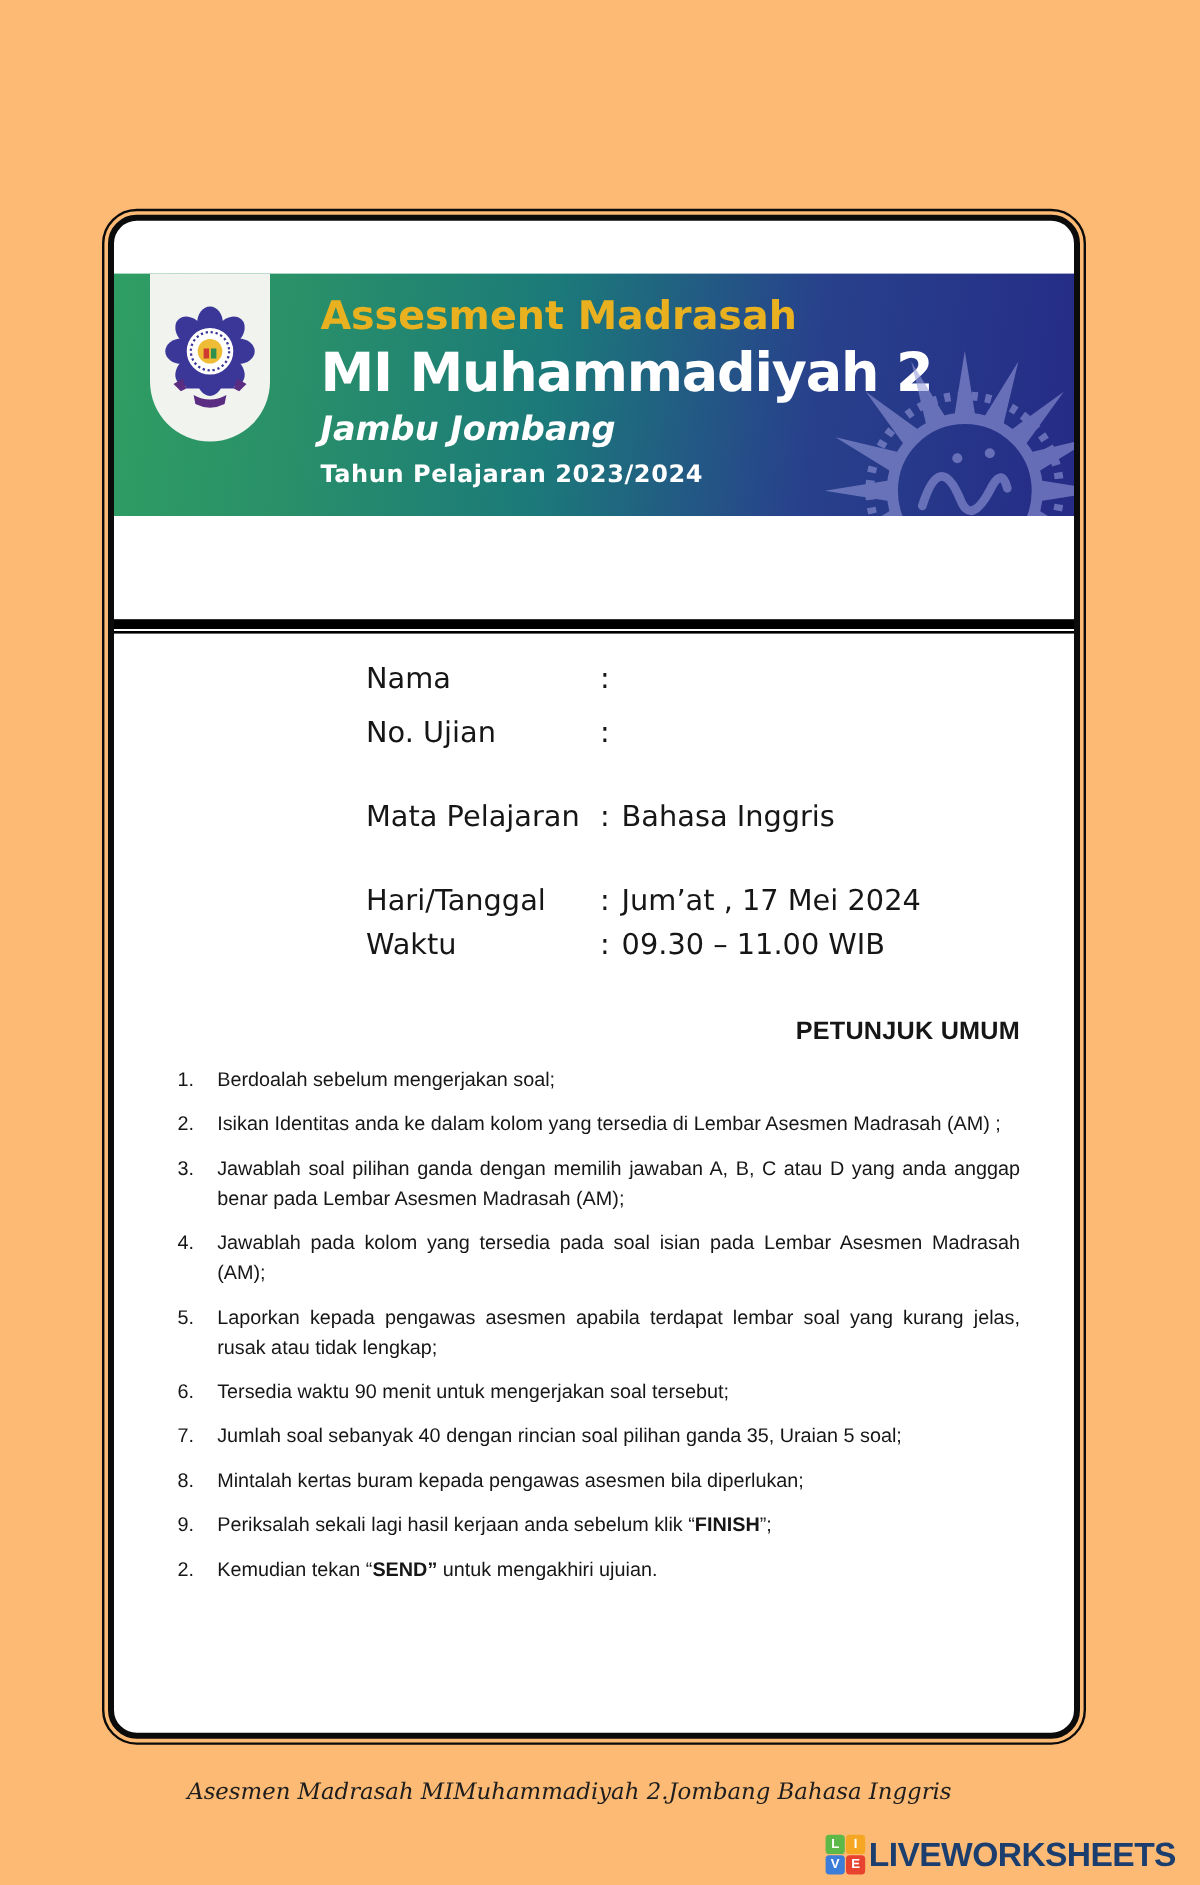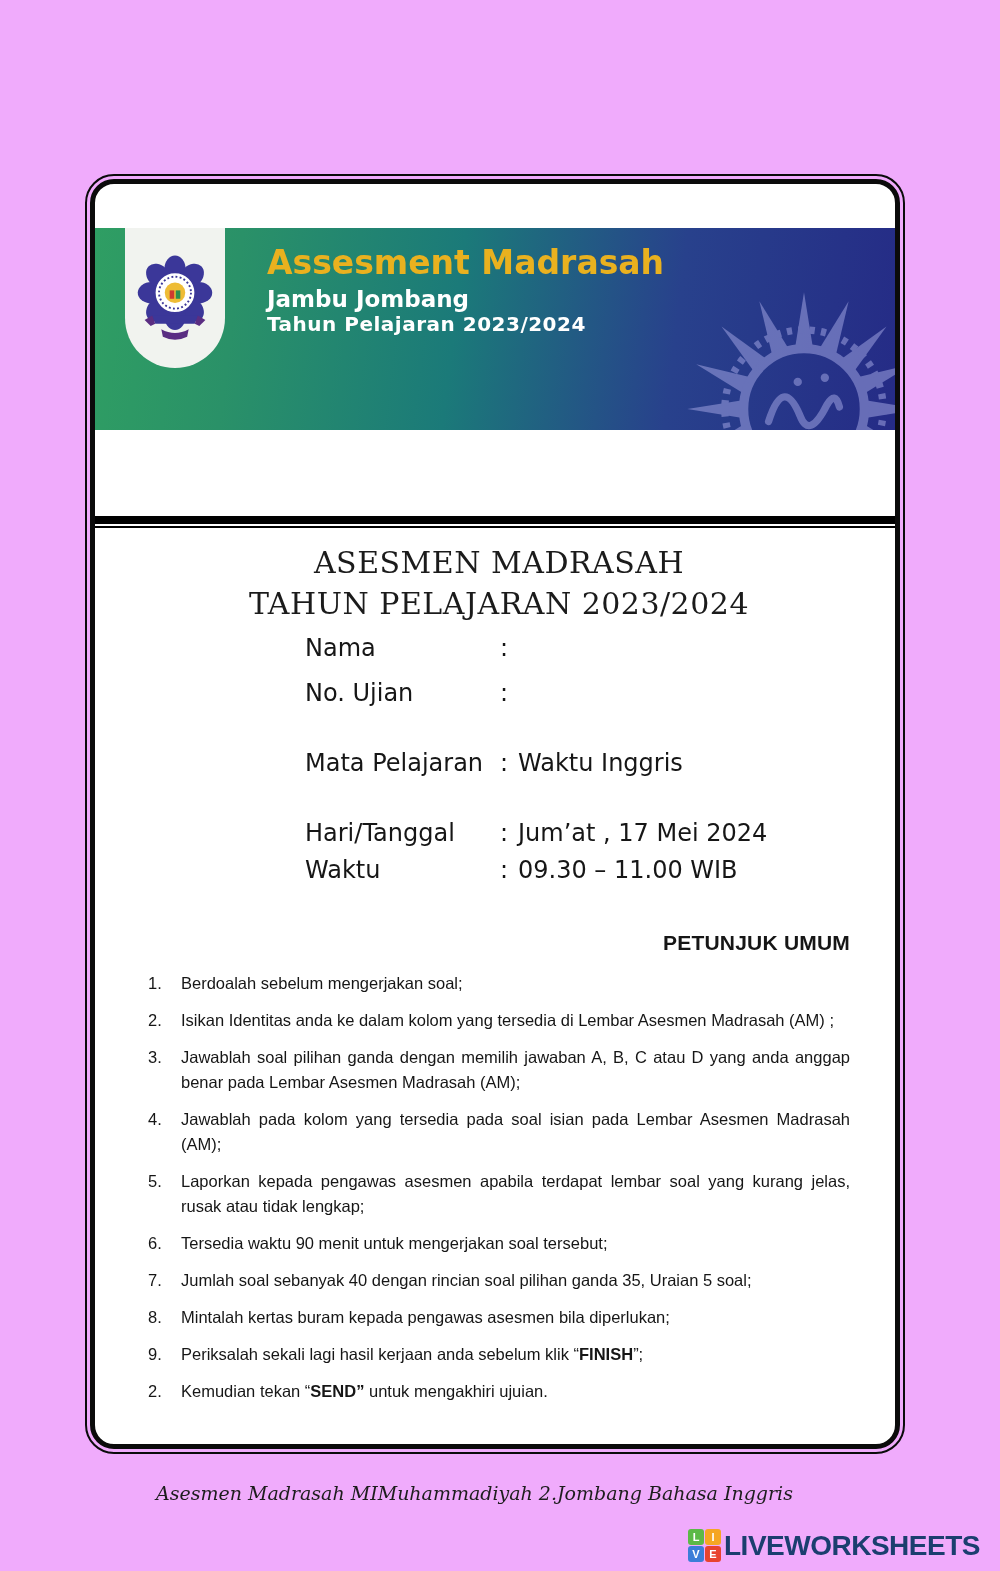--- a/index.html
+++ b/index.html
@@ -1,35 +1,35 @@
 <!DOCTYPE html>
 <html><head>
 <meta charset="utf-8">
 <style>
   html,body{margin:0;padding:0;background:#ffffff;}
-  .page{position:relative;width:1000px;height:1571px;margin:0 auto;background:#f0abfc;overflow:hidden;
+  .page{position:relative;width:1000px;height:1571px;margin:0 auto;background:#fdba74;overflow:hidden;
         font-family:"Liberation Sans",sans-serif;color:#161616;}
 
   
   .frame{position:absolute;left:90px;top:179px;width:810px;height:1270px;box-sizing:border-box;
          border:5px solid #0b0b0b;outline:2px solid #0b0b0b;outline-offset:3px;
          border-radius:24px;background:#ffffff;overflow:hidden;}
 
   
   .banner-spacer{height:44px;}
   .banner{position:relative;height:202px;overflow:hidden;
           background:linear-gradient(97deg,#2f9e63 0%,#2a9168 18%,#1b7a79 45%,#28418c 72%,#252b86 100%);}
   .logo-tab{position:absolute;left:30px;top:0;width:100px;height:140px;background:#f1f3ef;
             border-radius:0 0 50px 50px;display:flex;justify-content:center;}
   .emblem{margin-top:26px;width:76px;height:88px;}
   .banner-text{position:absolute;left:172px;top:18px;line-height:1;white-space:nowrap;
                font-family:"DejaVu Sans",sans-serif;font-weight:bold;}
   .banner-heading{font-size:33px;color:#e9b11f;margin-bottom:9px;}
   .banner-school{font-size:45px;color:#ffffff;margin-bottom:11px;letter-spacing:-1px;}
-  .banner-location{font-size:23px;color:#ffffff;margin-bottom:3px;}
+  .banner-location{font-size:28px;color:#ffffff;margin-bottom:13px;font-style:italic;}
   .banner-year{font-size:20px;color:#ffffff;letter-spacing:.5px;}
   .watermark{position:absolute;right:-34px;top:56px;width:250px;height:250px;opacity:.58;}
 
   .banner-gap{height:86px;}
   .divider{height:12px;background:linear-gradient(to bottom,#000 0 8px,#fff 8px 10px,#000 10px 12px);}
 
   
   .content{padding:14px 45px 0 53px;}
   .doc-title{text-align:center;font-family:"DejaVu Serif",serif;font-size:30px;line-height:1.38;
              color:#1b1b1b;letter-spacing:.5px;}
@@ -89,20 +89,21 @@
           <rect x="1" y="-3" width="6" height="11" fill="#2f8f4e"></rect>
           <path d="M-30,30 L30,30 L26,41 L-26,41 Z" fill="#3b3799"></path>
           <path d="M-30,30 L-40,36 L-32,44 L-26,41 Z" fill="#5a2d82"></path>
           <path d="M30,30 L40,36 L32,44 L26,41 Z" fill="#5a2d82"></path>
           <path d="M-18,48 q18,10 36,0 l-2,10 q-16,8 -32,0 Z" fill="#5a2d82"></path>
         </svg>
       </div>
 
       <div class="banner-text">
         <div class="banner-heading">Assesment Madrasah</div>
+        <div class="banner-school">MI Muhammadiyah 2</div>
         <div class="banner-location">Jambu Jombang</div>
         <div class="banner-year">Tahun Pelajaran 2023/2024</div>
       </div>
 
       <svg class="watermark" viewBox="-120 -120 240 240">
         <defs>
             <polygon id="wray" points="-9,-56 9,-56 0,-112" fill="#979bdb"></polygon>
           </defs>
         <use href="#wray"></use>
           <use href="#wray" transform="rotate(22.5)"></use>
@@ -125,40 +126,36 @@
         <path d="M-34,12 q14,-44 30,-6 q9,24 26,-10 q8,-14 12,2" stroke="#979bdb" stroke-width="7" fill="none" stroke-linecap="round"></path>
         <circle cx="-6" cy="-26" r="4" fill="#979bdb"></circle>
           <circle cx="20" cy="-30" r="4" fill="#979bdb"></circle>
       </svg>
     </div>
 
     <div class="banner-gap"></div>
     <div class="divider"></div>
 
     <div class="content">
-      <div class="doc-title">
-        <div>ASESMEN MADRASAH</div>
-        <div>TAHUN PELAJARAN 2023/2024</div>
-      </div>
 
       <div class="form">
         <div class="form-row gap-lg">
           <span class="form-label">Nama</span>
           <span class="form-colon">:</span>
           <span class="form-value"></span>
         </div>
         <div class="form-row gap-md">
           <span class="form-label">No. Ujian</span>
           <span class="form-colon">:</span>
           <span class="form-value"></span>
         </div>
         <div class="form-row gap-sm">
           <span class="form-label">Mata Pelajaran</span>
           <span class="form-colon">:</span>
-          <span class="form-value">Waktu Inggris</span>
+          <span class="form-value">Bahasa Inggris</span>
         </div>
         <div class="form-row gap-sm">
           <span class="form-label">Hari/Tanggal</span>
           <span class="form-colon">:</span>
           <span class="form-value">Jum’at , 17 Mei 2024</span>
         </div>
         <div class="form-row">
           <span class="form-label">Waktu</span>
           <span class="form-colon">:</span>
           <span class="form-value">09.30 – 11.00 WIB</span>

